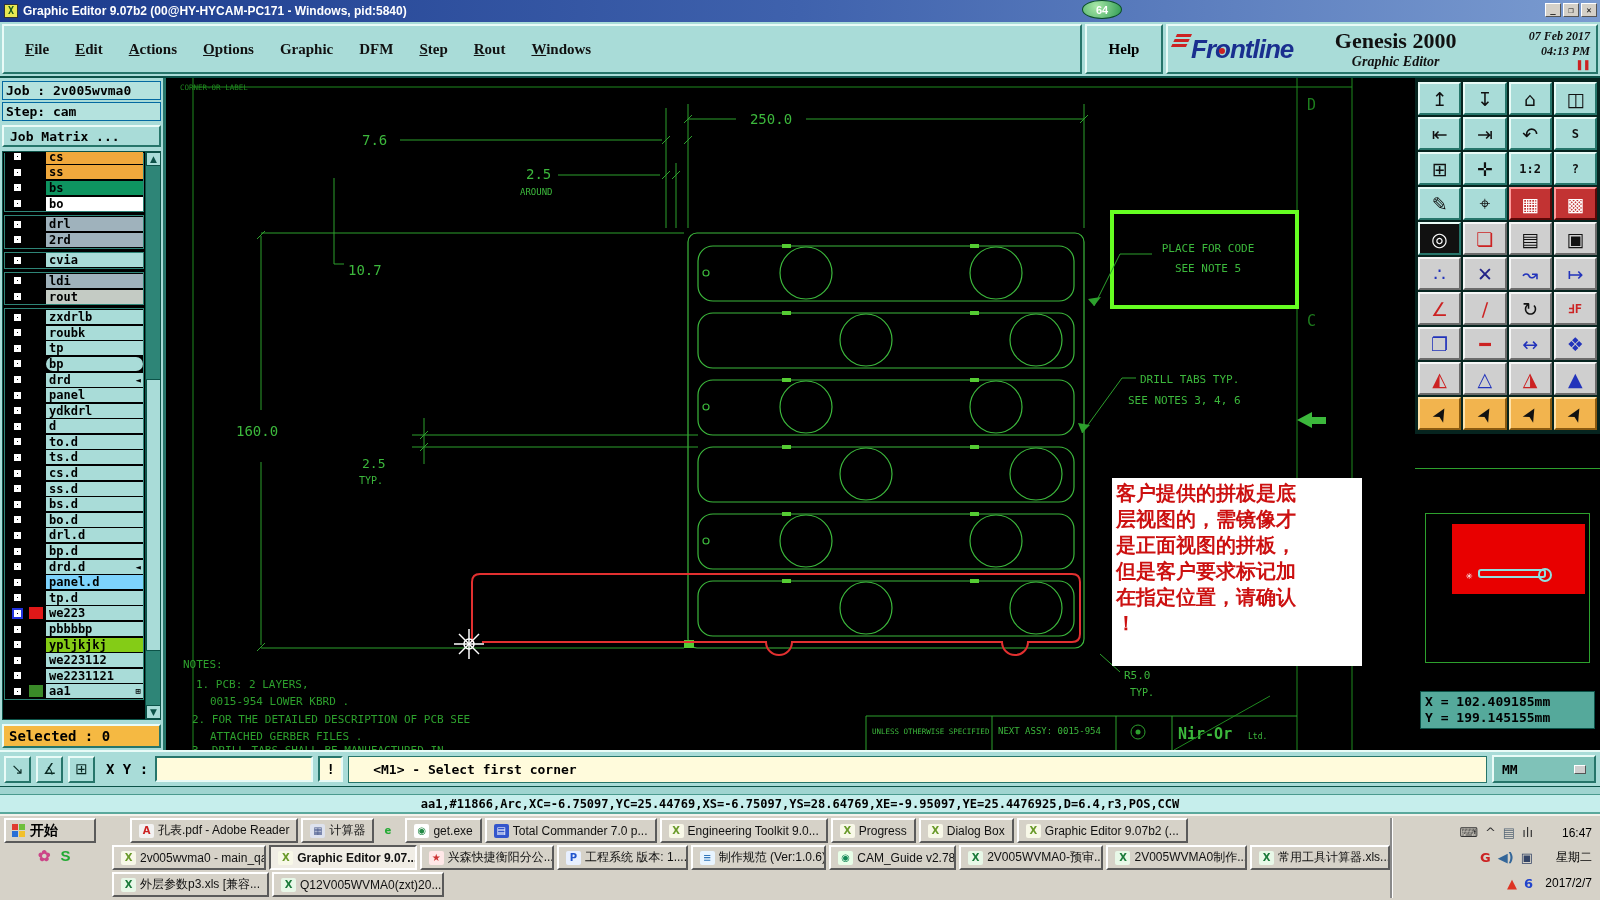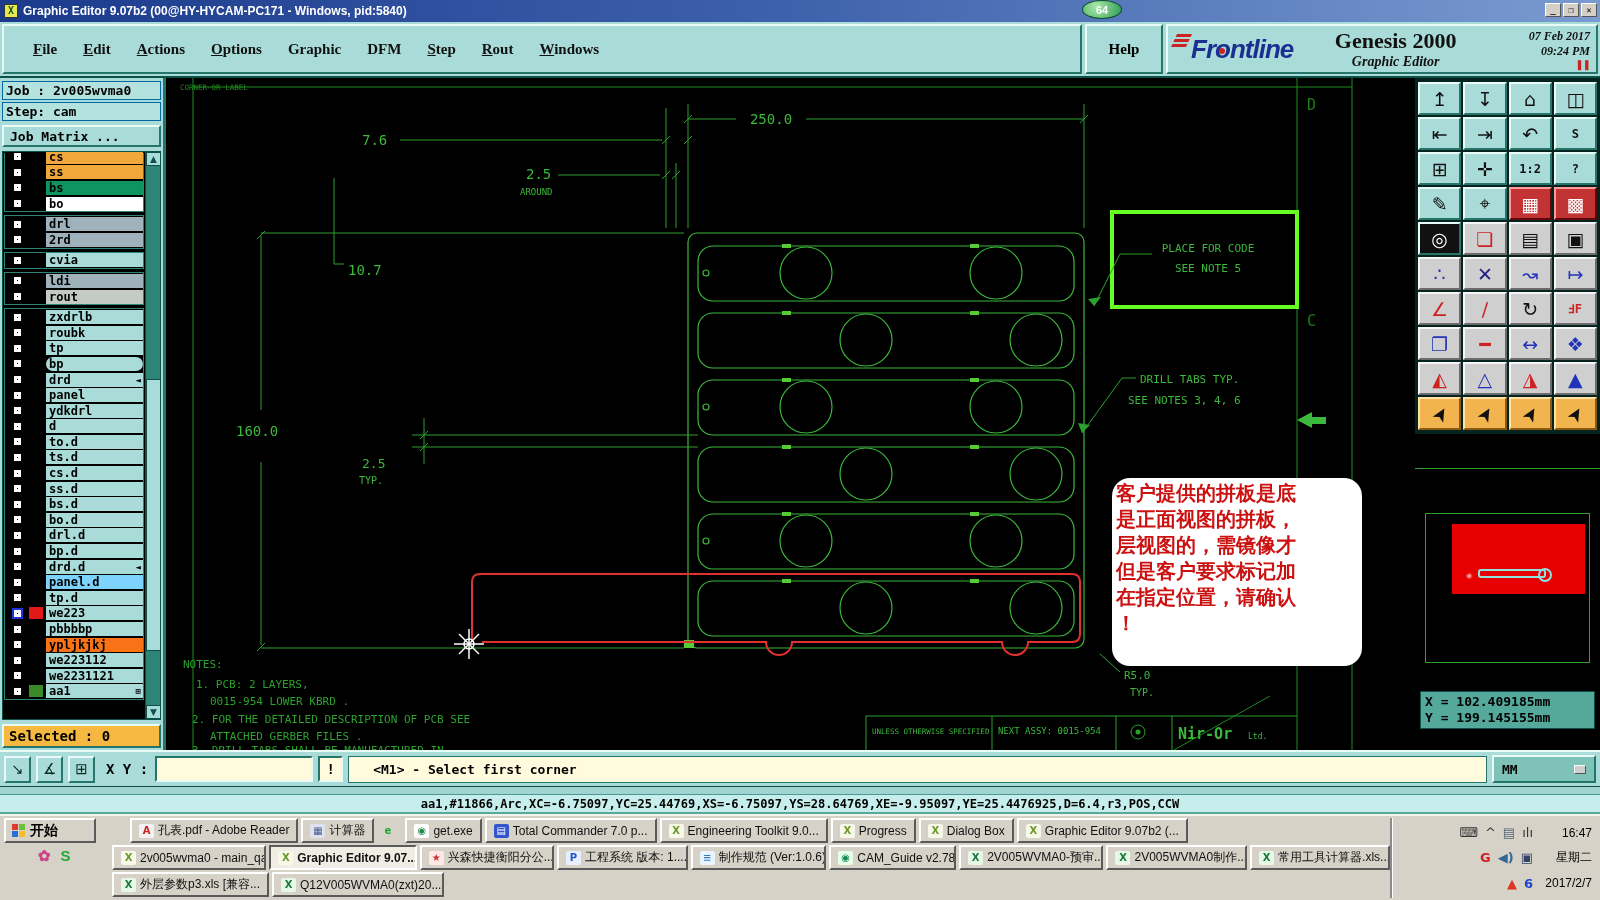--- a/index.html
+++ b/index.html
@@ -11,21 +11,21 @@
   .titlebar { position:relative; height:22px; background:linear-gradient(90deg,#1b3a8c,#3f62ad,#7a9bd0); display:flex; align-items:center; padding:0 4px; }
   .appicon { width:14px; height:14px; background:#e8e852; border:1px solid #333; color:#1a5a1a; font:bold 10px/12px "DejaVu Sans Mono",monospace; text-align:center; margin-right:5px; }
   .apptitle { color:#fff; font:bold 12px "Liberation Sans",sans-serif; }
   .winctl { position:absolute; right:3px; top:3px; display:flex; gap:2px; }
   .winctl span { width:16px; height:14px; background:#d4d0c8; border:1px solid; border-color:#fff #555 #555 #fff; font:bold 9px/12px "DejaVu Sans Mono",monospace; text-align:center; color:#111; }
   .badge64 { position:absolute; left:1082px; top:0; width:40px; height:19px; background:radial-gradient(circle at 35% 30%,#a8e8a8,#2e9a52); border:1px solid #0c4f28; border-radius:50%; color:#fff; font:bold 11px/18px "Liberation Sans",sans-serif; text-align:center; z-index:30; }
 
   
   .menubar { height:56px; background:#a9dcd8; display:flex; padding:2px; gap:3px; border-bottom:2px solid #0c5248; }
   .panel3d { border:2px solid; border-color:#e9fbf7 #26756a #26756a #e9fbf7; background:#a9dcd8; }
-  .menupanel { flex:1; display:flex; align-items:center; padding:0 16px; }
+  .menupanel { flex:1; display:flex; align-items:center; padding:0 8px; }
   .mi { font:bold 15px "Liberation Serif",serif; color:#111; padding:0 13px; cursor:default; }
   .mi.u::first-letter { text-decoration:underline; }
   .helppanel { width:78px; display:flex; align-items:center; justify-content:center; font:bold 15px "Liberation Serif",serif; }
   .brandpanel { width:432px; display:flex; align-items:center; padding:2px 6px; gap:8px; }
   .flogo { display:flex; align-items:flex-start; }
   .flines { width:15px; height:13px; margin-right:2px; background:repeating-linear-gradient(#cc2222 0 3px,transparent 3px 5px); transform:skewX(-25deg); }
   .fname { font:bold italic 26px "Liberation Sans",sans-serif; font-style:italic; color:#1a2f8f; letter-spacing:-1px; }
   .oo { position:relative; }
   .oo::after { content:""; position:absolute; left:50%; top:58%; width:6px; height:6px; background:#cc2222; border-radius:50%; transform:translate(-50%,-50%); }
   .gcol { flex:1; text-align:center; }
@@ -52,21 +52,21 @@
   .lname { flex:1; height:14px; background:#a9dcd8; font:bold 12px/14px "DejaVu Sans Mono",monospace; padding-left:3px; display:flex; justify-content:space-between; white-space:nowrap; overflow:hidden; }
   .lxtra { font-size:9px; padding-right:2px; }
   .vscroll { width:15px; background:#2e8577; position:relative; border-left:1px solid #0c5248; }
   .varr { position:absolute; left:0; width:15px; height:14px; background:#a9dcd8; border:1px solid #0c5248; font:9px/12px "DejaVu Sans",sans-serif; text-align:center; color:#0c5248; }
   .vthumb { position:absolute; left:0; top:40%; width:15px; height:48%; background:#a9dcd8; border:1px solid #0c5248; }
   .selbar { margin-top:4px; border:2px solid; border-color:#e9fbf7 #26756a #26756a #e9fbf7; background:#f5b942; font:bold 14px "DejaVu Sans Mono",monospace; padding:2px 5px; height:24px; }
 
   
   .canvas { position:relative; width:1249px; height:672px; background:#000; overflow:hidden; }
   .canvas svg { position:absolute; inset:0; }
-  .ann { position:absolute; left:946px; top:400px; width:250px; height:188px; background:#fff; padding:2px 4px; z-index:5;border-radius:18px; }
+  .ann { position:absolute; left:946px; top:400px; width:250px; height:188px; background:#fff; padding:2px 4px; z-index:5; }
   .ann div { color:#cc1111; font:bold 20px/26px "Liberation Serif",serif; white-space:nowrap; }
 
   
   .rightbar { width:185px; background:#000; display:flex; flex-direction:column; }
   .tools { display:grid; grid-template-columns:repeat(4,1fr); gap:2px; padding:4px 3px; background:#06241f; }
   .tb { height:33px; display:flex; align-items:center; justify-content:center; font:19px "DejaVu Sans",sans-serif; color:#111; border:2px solid; border-color:#e9fbf7 #26756a #26756a #e9fbf7; background:#a9dcd8; overflow:hidden; }
   .tb.g { background:#cfcfcf; border-color:#f6f6f6 #6b6b6b #6b6b6b #f6f6f6; }
   .tb.o { background:#f2b44e; border-color:#ffe2a8 #8a5a10 #8a5a10 #ffe2a8; }
   .tb.dark { background:#111; }
   .tb.sel { background:#c23333; border-color:#ff9a9a #5a0808 #5a0808 #ff9a9a; }
@@ -149,21 +149,21 @@
       <div class="flogo">
         <span class="flines"></span>
         <span class="fname"><span>Fr</span><span class="oo">o</span><span>ntline</span></span>
       </div>
       <div class="gcol">
         <div class="gprod">Genesis 2000</div>
         <div class="gsub">Graphic Editor</div>
       </div>
       <div class="dcol">
         <div>07 Feb 2017</div>
-        <div>09:24 PM</div>
+        <div>04:13 PM</div>
         <div class="pause">❚❚</div>
       </div>
     </div>
   </div>
 
   <div class="main">
 
     <div class="sidebar">
       <div class="sbox">Job : 2v005wvma0</div>
       <div class="sbox">Step: cam</div>
@@ -565,21 +565,21 @@
                 </span>
             </div>
 
             <div class="lrow">
               <span class="cbzone">
                   <span class="cb"></span>
                 </span>
               <span class="swzone">
                   <span class="sw"></span>
                 </span>
-              <span class="lname" style="background: #f97316;">
+              <span class="lname" style="background: #84cc16;">
                   <span>ypljkjkj</span>
                   <span class="lxtra"></span>
                 </span>
             </div>
 
             <div class="lrow">
               <span class="cbzone">
                   <span class="cb"></span>
                 </span>
               <span class="swzone">
@@ -779,22 +779,22 @@
           <line x1="303" y1="551" x2="303" y2="581"></line>
           <line x1="293" y1="556" x2="313" y2="576"></line>
           <line x1="293" y1="576" x2="313" y2="556"></line>
           <circle cx="303" cy="566" r="5" fill="none"></circle>
         </g>
       </svg>
 
       <div class="ann">
 
       <div class="ann-line">客户提供的拼板是底</div>
+          <div class="ann-line">层视图的，需镜像才</div>
           <div class="ann-line">是正面视图的拼板，</div>
-          <div class="ann-line">层视图的，需镜像才</div>
           <div class="ann-line">但是客户要求标记加</div>
           <div class="ann-line">在指定位置，请确认</div>
           <div class="ann-line">！</div>
         </div>
     </div>
 
     <div class="rightbar">
       <div class="tools">
 
       <button class="tb">

